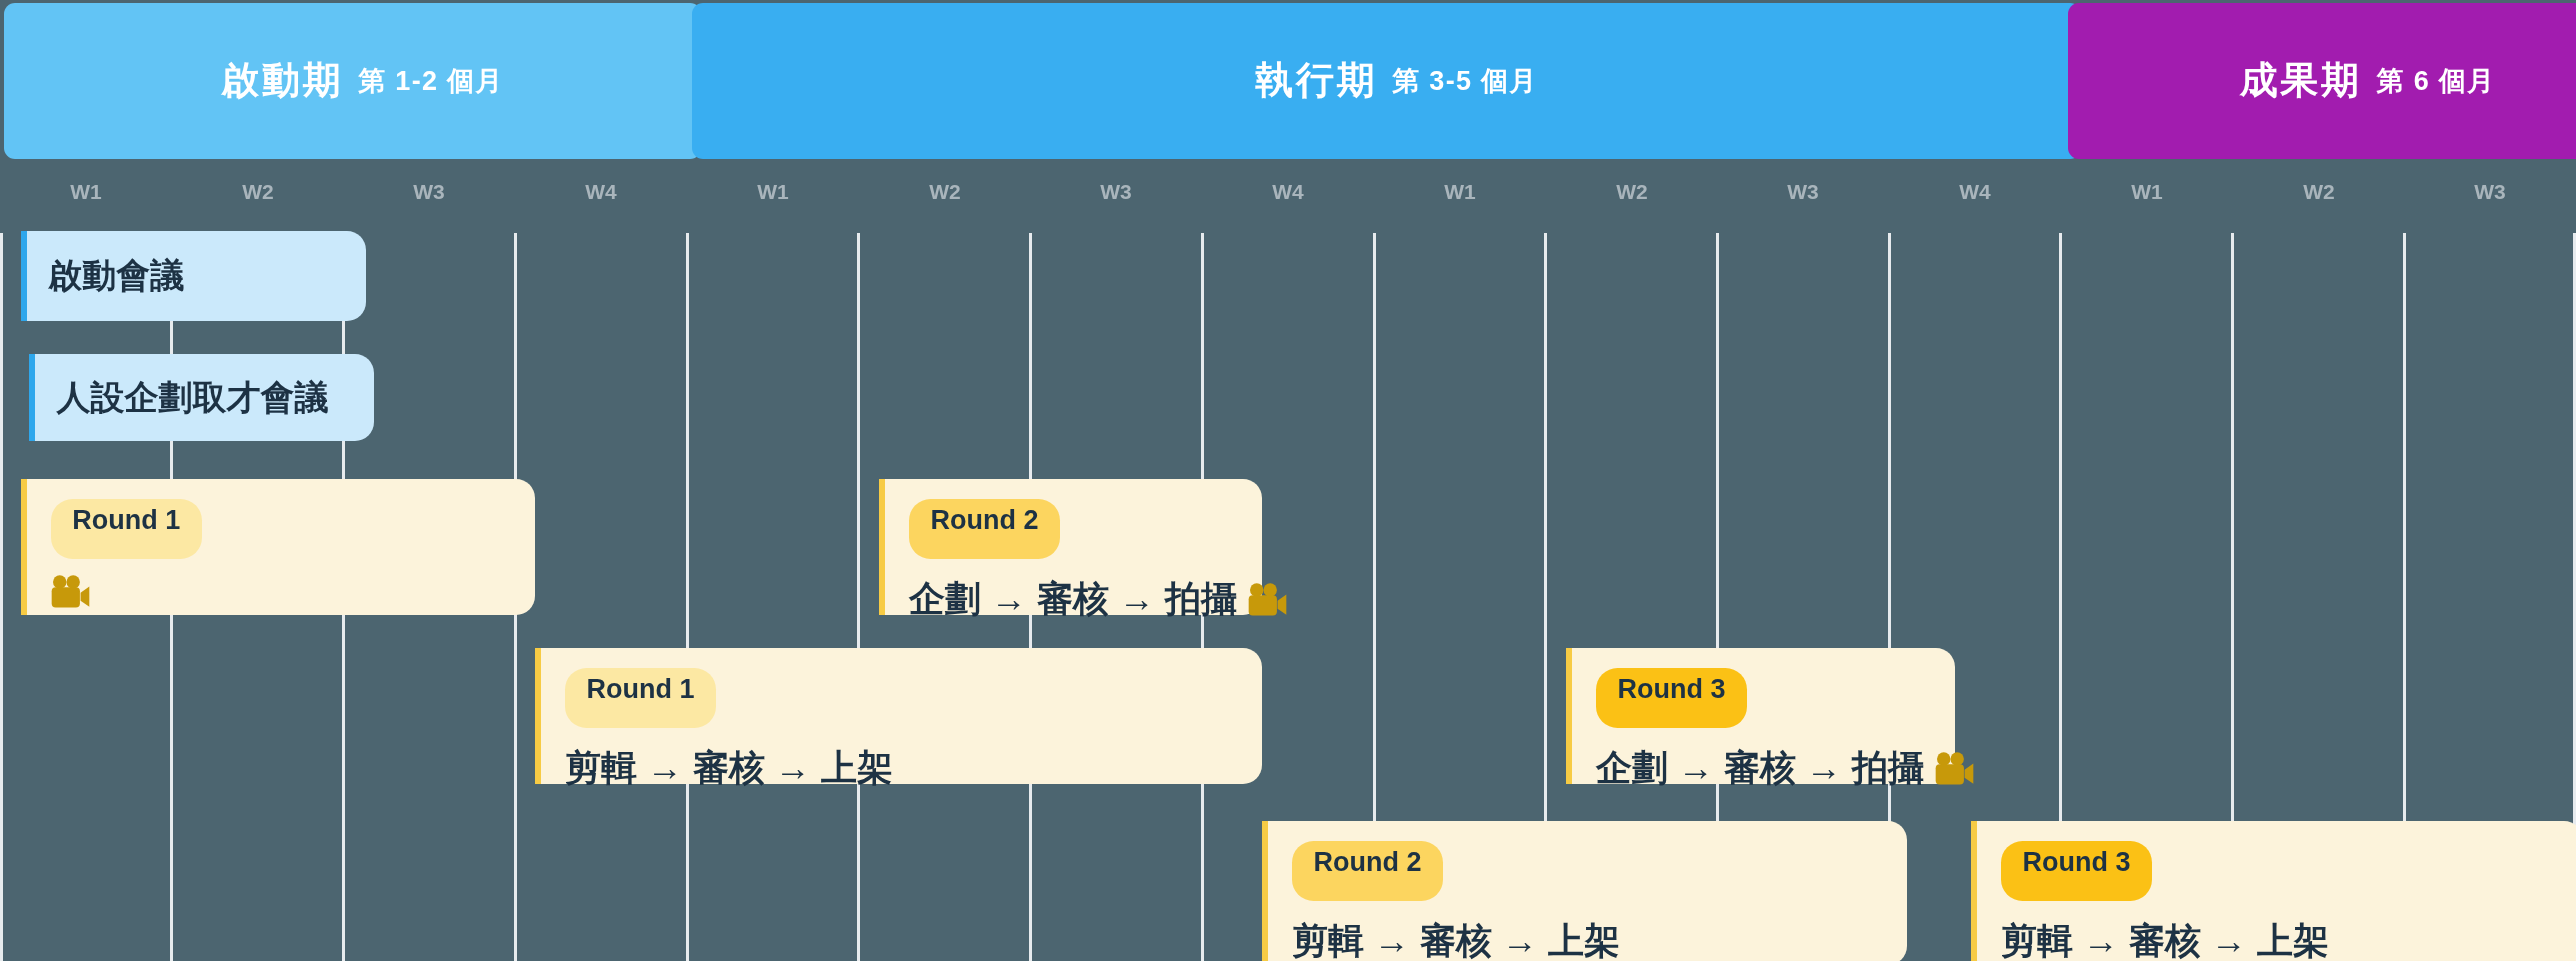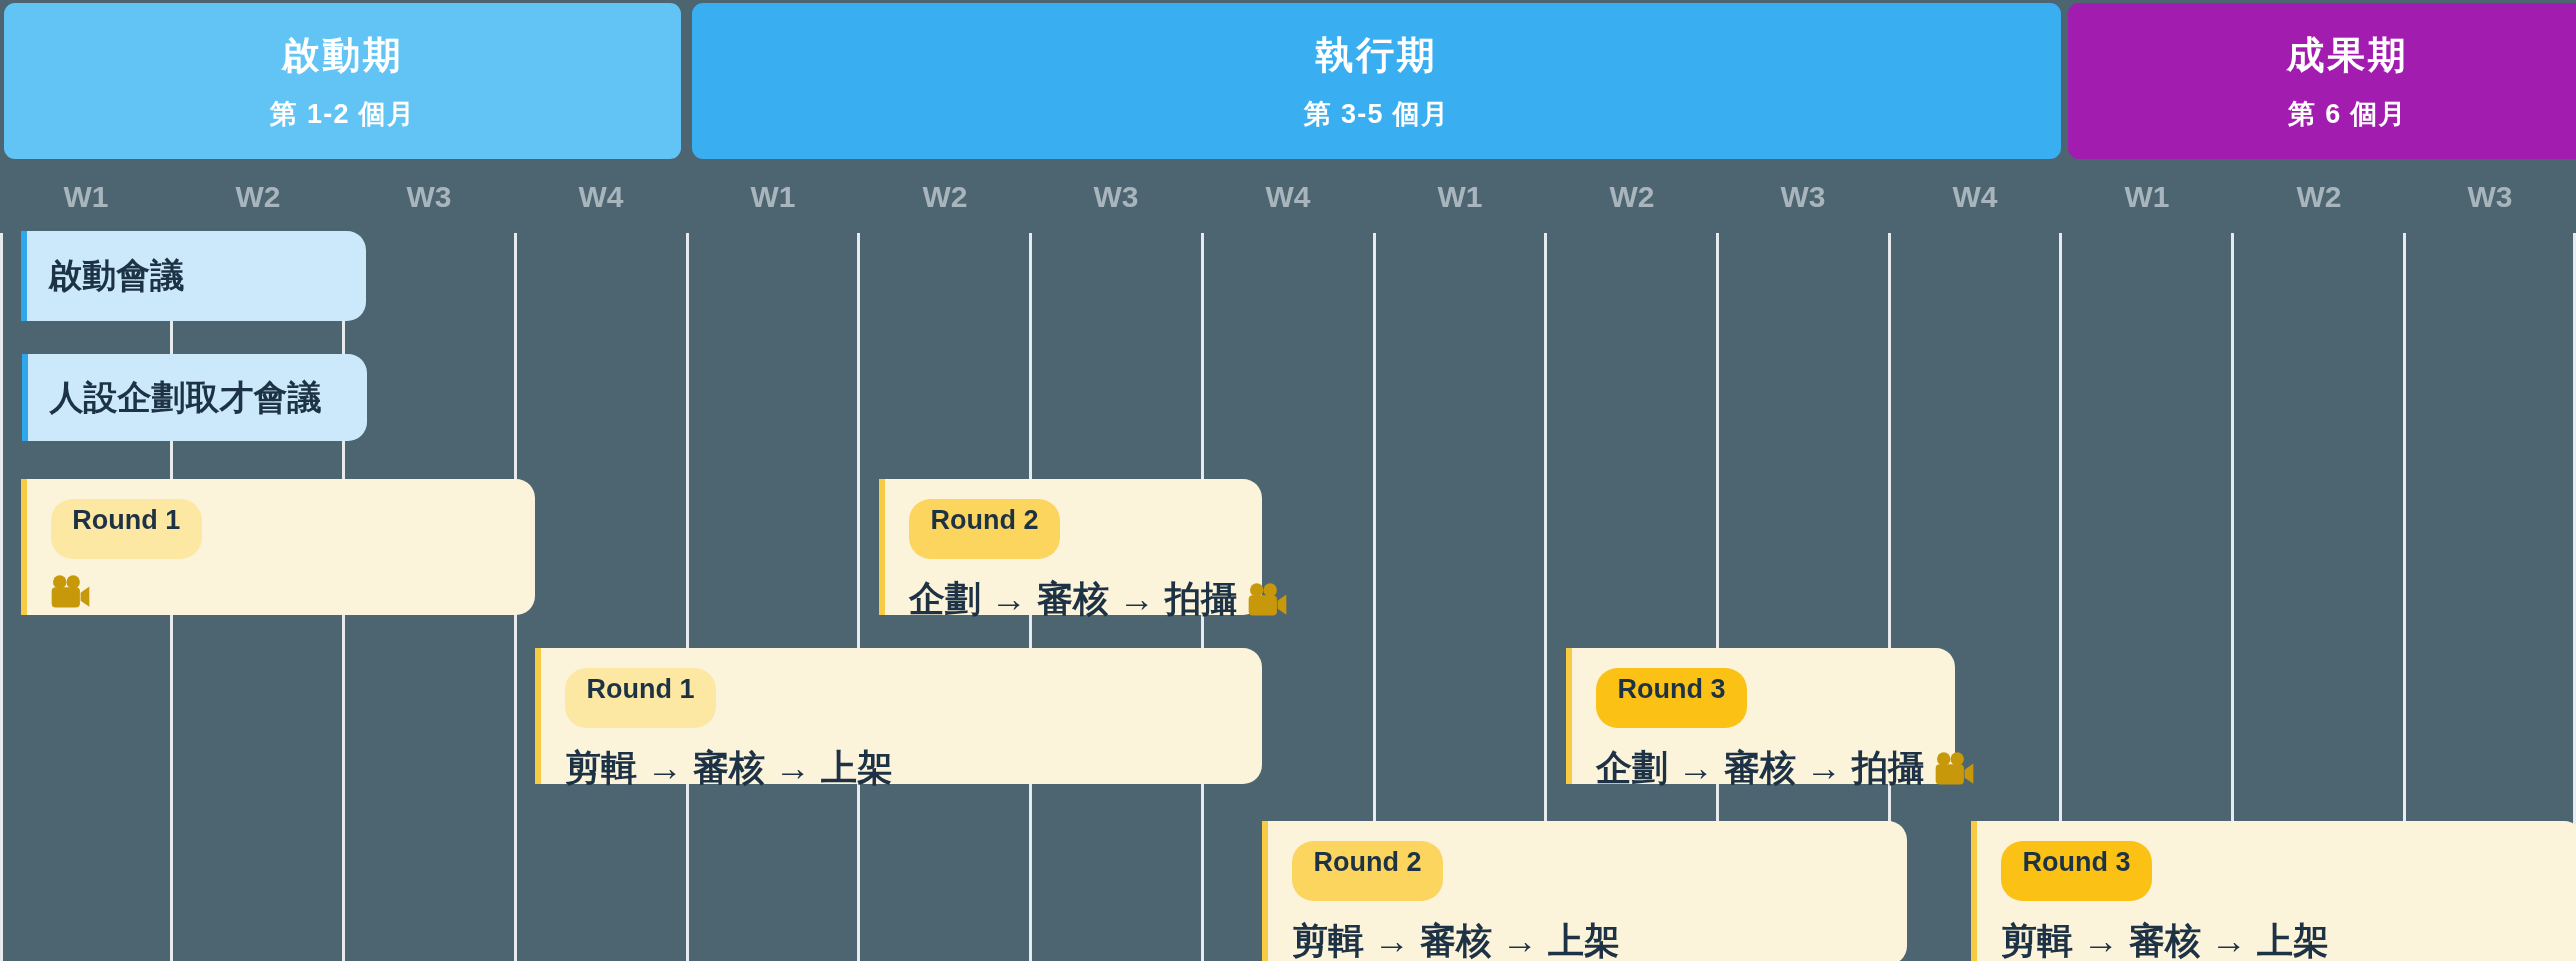--- a/index.html
+++ b/index.html
@@ -6,30 +6,30 @@
   body{
     width:2576px;height:962px;overflow:hidden;
     background:#4C6570;
     font-family:"Liberation Sans","DejaVu Sans",sans-serif;
   }
   .canvas{position:relative;width:2576px;height:962px;overflow:hidden;}
 
   
   .phase{
     position:absolute;top:2.7px;height:156px;border-radius:11px;
-    display:flex;flex-direction:column;align-items:center;justify-content:center;
-    gap:14.8px;color:#ffffff;z-index:3;
+    display:flex;align-items:center;justify-content:center;
+    gap:14.8px;color:#ffffff;z-index:3;padding-left:20px;
   }
   .phase-title{font-size:38px;font-weight:bold;letter-spacing:2.7px;}
   .phase-sub{font-size:27px;font-weight:bold;letter-spacing:1.3px;}
 
   
   .week-label{
     position:absolute;top:180px;width:172px;text-align:center;
-    font-size:30px;font-weight:600;color:#A9B5BC;z-index:1;
+    font-size:21px;font-weight:600;color:#A9B5BC;z-index:1;
   }
   .gridline{
     position:absolute;top:233px;bottom:0;width:2.7px;
     background:#E7EBEE;z-index:1;
   }
 
   
   .bar{position:absolute;z-index:2;border-radius:0 19px 19px 0;box-sizing:border-box;margin-left:18px;}
   .bar.meeting{
     display:flex;align-items:center;
@@ -96,21 +96,21 @@
       </div>
       <div class="phase" style="left: 2068px; width: 559px; background: #a21caf;">
         <div class="phase-title">成果期</div>
         <div class="phase-sub">第 6 個月</div>
       </div>
     </div>
   <div id="bars">
       <div class="bar meeting" style="left: 2.7px; top: 231px; width: 345px; height: 90px; color: rgb(29, 50, 68); background: rgb(203, 233, 251); border-left: 6.7px solid rgb(46, 167, 236);">
         <span>啟動會議</span>
       </div>
-      <div class="bar meeting" style="left: 4px; top: 354px; width: 345px; height: 87px; color: rgb(29, 50, 68); background: rgb(203, 233, 251); border-left: 6.7px solid rgb(46, 167, 236);">
+      <div class="bar meeting" style="left: 11px; top: 354px; width: 345px; height: 87px; color: rgb(29, 50, 68); background: rgb(203, 233, 251); border-left: 6.7px solid rgb(46, 167, 236);">
         <span>人設企劃取才會議</span>
       </div>
       <div class="bar task" style="left: 2.7px; top: 479px; width: 514px; height: 136px; color: rgb(29, 50, 68); background: rgb(252, 243, 219); border-left: 6.7px solid rgb(247, 203, 68);"><span class="badge" style="background: rgb(252, 232, 163); color: rgb(29, 50, 68);">Round 1</span><div class="task-label">
           <span class="camera-icon">
             <svg width="39" height="34" viewBox="0 0 58 50" xmlns="http://www.w3.org/2000/svg">
               <circle cx="13" cy="10" r="10" fill="#C7990A"></circle>
               <circle cx="33" cy="10" r="10" fill="#C7990A"></circle>
               <rect x="1" y="18" width="42" height="30" rx="6" fill="#C7990A"></rect>
               <polygon points="44,26 57,17 57,47 44,38" fill="#C7990A"></polygon>
             </svg>

